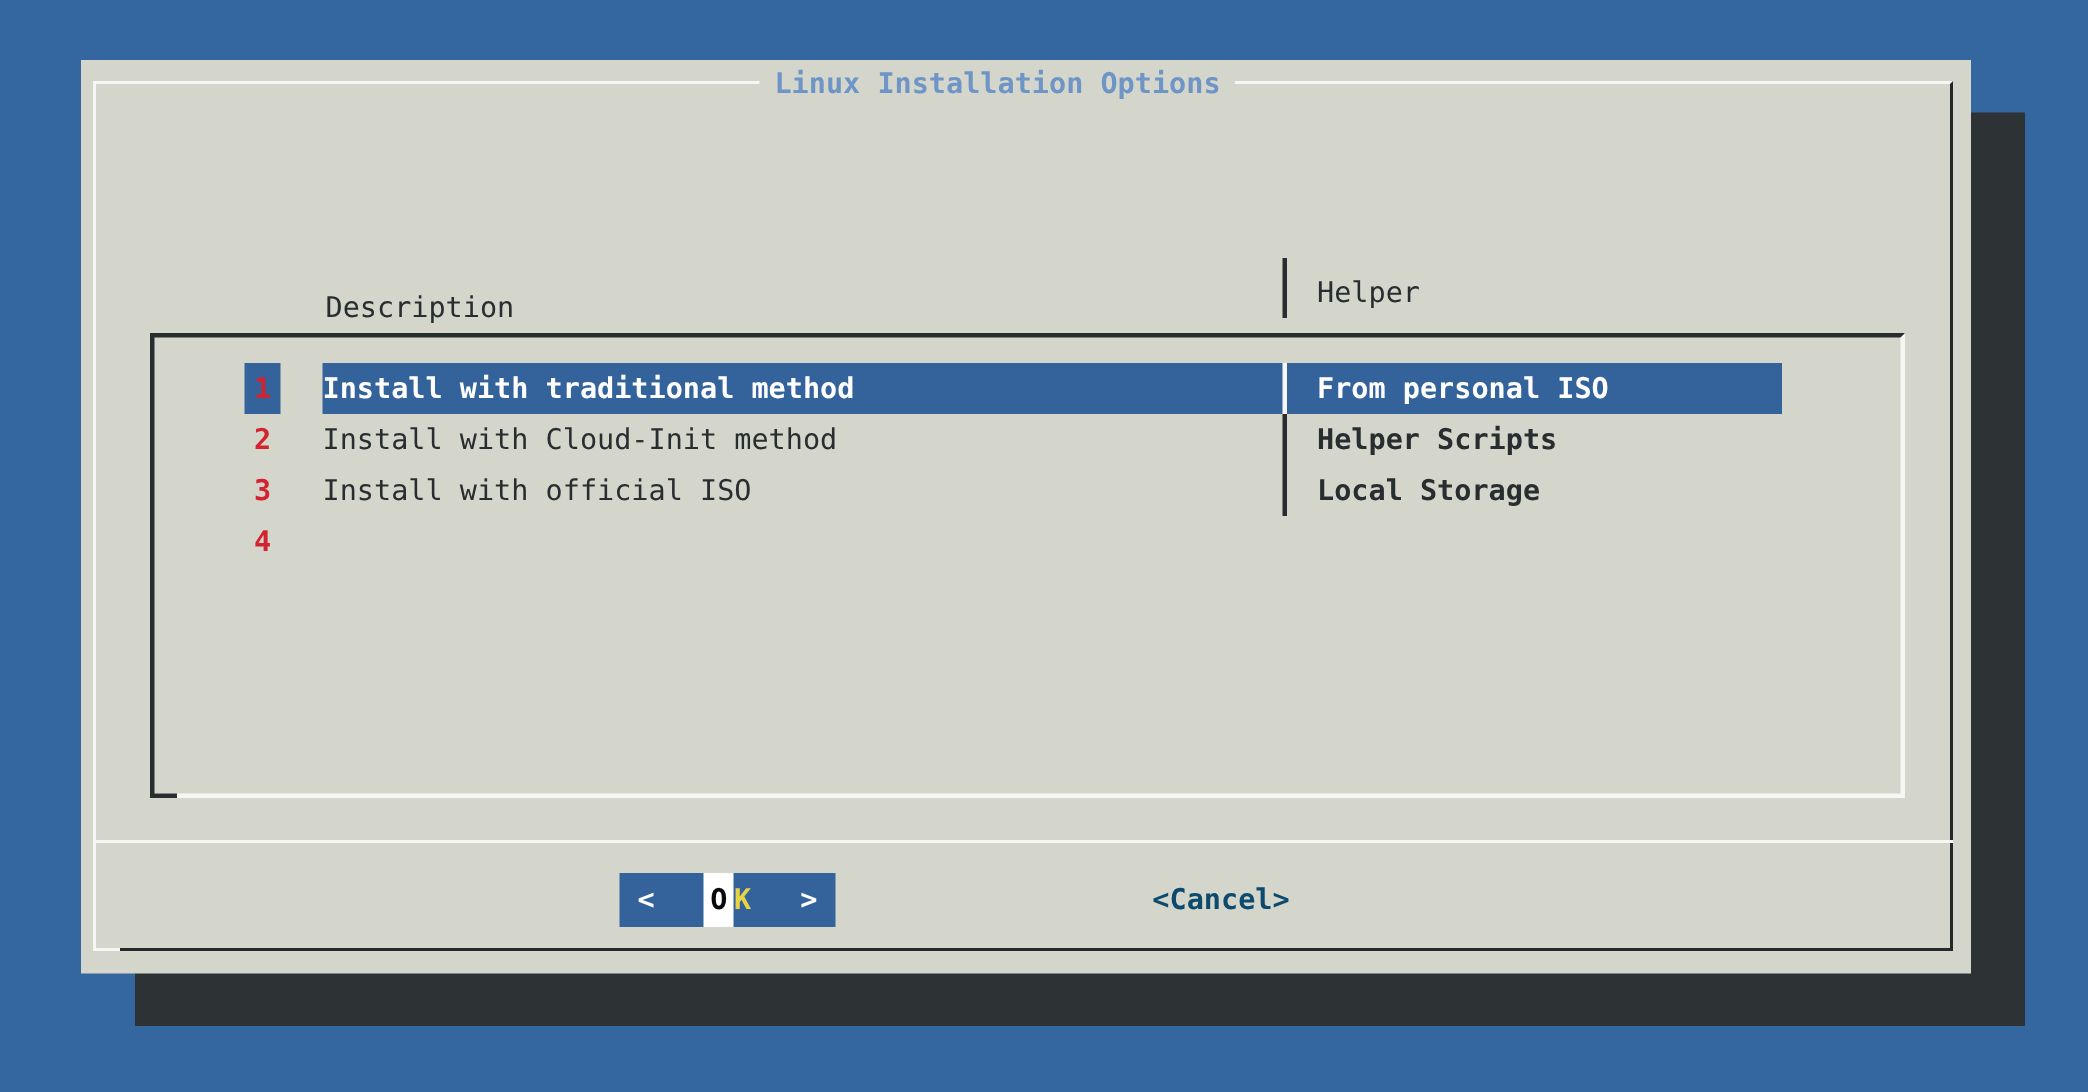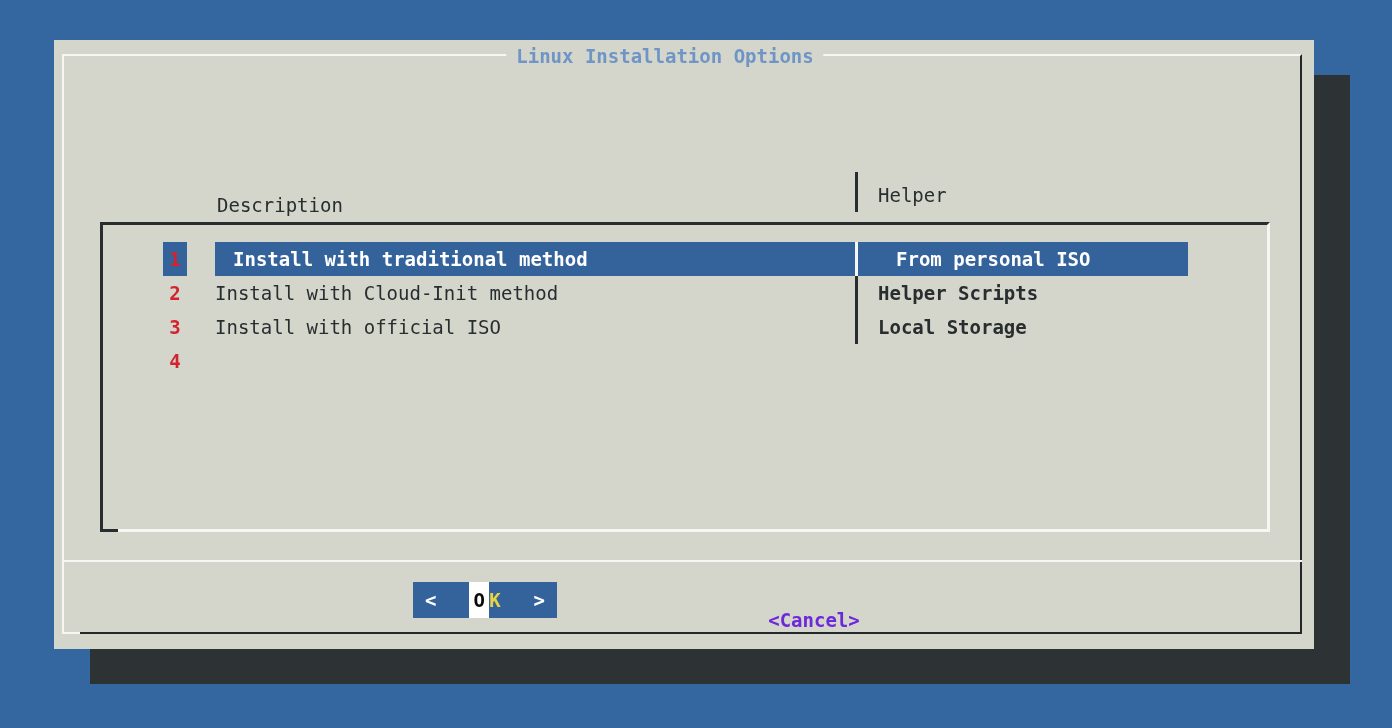--- a/index.html
+++ b/index.html
@@ -32,35 +32,35 @@
   .listbox .llc-dark { position:absolute; left:-3px; bottom:-3px; width:18px; height:3px; background:#282e30; }
 
   .mrow { position:absolute; left:0; width:100%; height:34px; line-height:34px; white-space:nowrap; }
   .mrow .tag { position:absolute; left:60px; width:24px; height:34px; text-align:center;
                font-weight:bold; color:#d2232e; }
   .mrow .desc { position:absolute; left:112px; }
   .mrow .vsep { position:absolute; left:752px; top:0; width:3px; height:34px; background:#282e30; }
   .mrow .src  { position:absolute; left:775px;font-weight:bold; }
   .mrow.selected .tag { background:#34639b; }
   .mrow.selected .hl { position:absolute; left:112px; width:973px; height:34px; background:#34639b; }
-  .mrow.selected .desc, .mrow.selected .src { color:#ffffff; font-weight:bold;padding-left:18px; }
+  .mrow.selected .desc, .mrow.selected .src { color:#ffffff; font-weight:bold; }
   .mrow.selected .vsep { background:#f6f7f2; }
 
   .btn-sep { position:absolute; left:8px; top:520px; width:1240px; height:2px; background:#f6f7f2; }
 
   .btn-ok { position:absolute; left:359px; top:542px; width:144px; height:36px; background:#34639b;
             display:flex; align-items:center; justify-content:space-between; padding:0 12px;
             font-weight:bold; line-height:36px; cursor:default; }
   .btn-ok .bracket { color:#ffffff; }
   .btn-ok .mid { display:flex; }
   .btn-ok .cursor { display:inline-block; width:20px; text-align:center; background:#ffffff; color:#0a0a0a; }
   .btn-ok .after { color:#e8d345; }
 
   .btn-cancel { position:absolute; left:687px; top:542px; width:146px; height:36px;
-                text-align:center; line-height:36px; font-weight:bold; color:#6d28d9; cursor:default;margin-top:20px; }
+                text-align:center; line-height:36px; font-weight:bold; color:#0c4a6e; cursor:default; }
 </style>
 </head>
 <body>
 
 <div class="screen">
   <div class="shadow"></div>
 
   <div class="dialog">
     <div class="inner-border">
       <div class="llc-white"></div>

